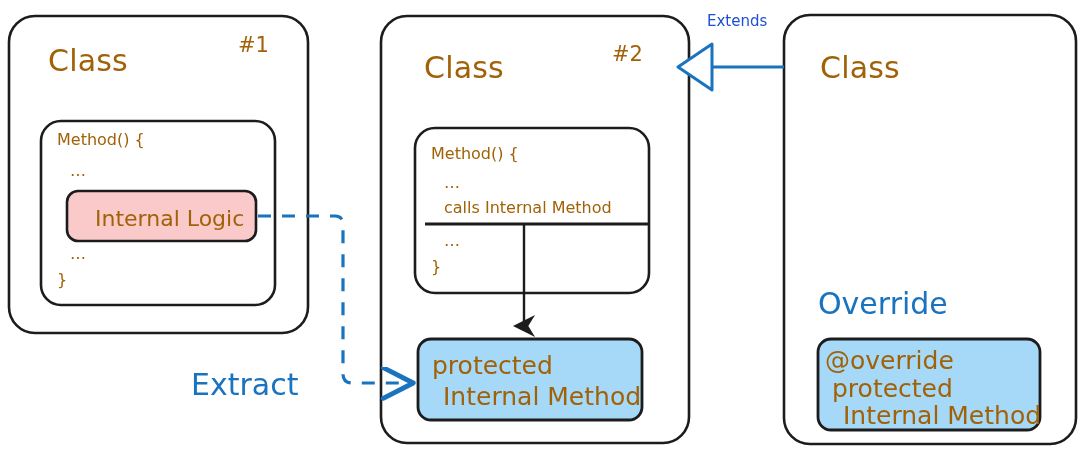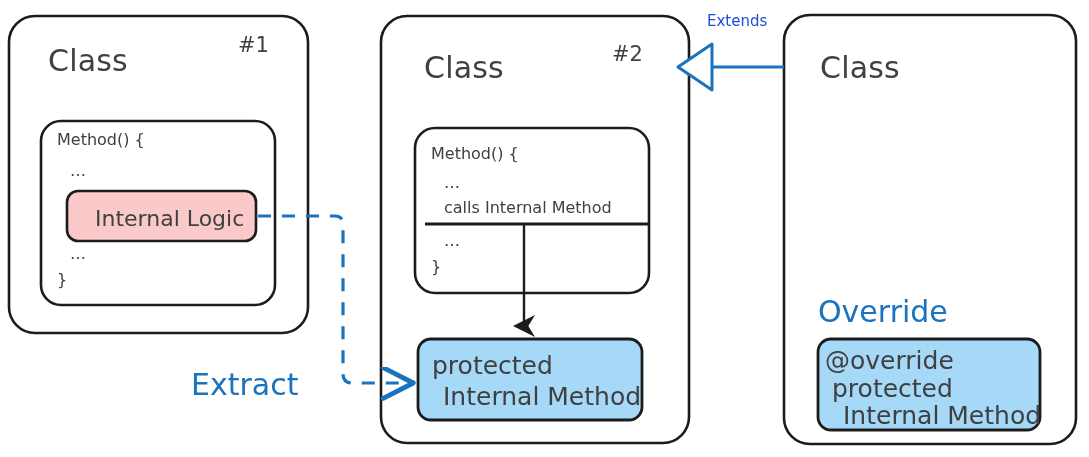--- a/index.html
+++ b/index.html
@@ -20,21 +20,21 @@
   }
   .svg-layer {
     position: absolute;
     left: 0;
     top: 0;
     width: 1089px;
     height: 457px;
   }
   .txt {
     position: absolute;
-    color: #404040;
+    color: #a16207;
     white-space: pre;
     line-height: 1.15;
   }
   .class-title {
     font-size: 30px;
     letter-spacing: 0.2px;
   }
   .hash-label {
     font-size: 21px;
   }
@@ -108,21 +108,21 @@
   <div class="txt hash-label" style="left:612px; top:42px;">#2</div>
   <div class="txt code-line" style="left:431px; top:145px;">Method() {</div>
   <div class="txt code-line" style="left:444px; top:174px;">…</div>
   <div class="txt code-line" style="left:444px; top:199px;">calls Internal Method</div>
   <div class="txt code-line" style="left:444px; top:232px;">…</div>
   <div class="txt code-line" style="left:431px; top:258px;">}</div>
   <div class="txt mid-label" style="left:432px; top:352px;">protected</div>
   <div class="txt mid-label" style="left:443px; top:383px;">Internal Method</div>
 
   <div class="txt class-title" style="left:820px; top:51px;">Class</div>
-  <div class="txt blue-heading" style="left:818px; top:295px;">Override</div>
+  <div class="txt blue-heading" style="left:818px; top:287px;">Override</div>
   <div class="txt mid-label" style="left:825px; top:347px;">@override</div>
   <div class="txt mid-label" style="left:832px; top:375px;">protected</div>
   <div class="txt mid-label" style="left:843px; top:402px;">Internal Method</div>
 
   <div class="txt extract-label" style="left:191px; top:368px;text-align:right;">Extract</div>
   <div class="txt edge-label" style="left:707px; top:13px;">Extends</div>
 
 </div>
 
 </body></html>

